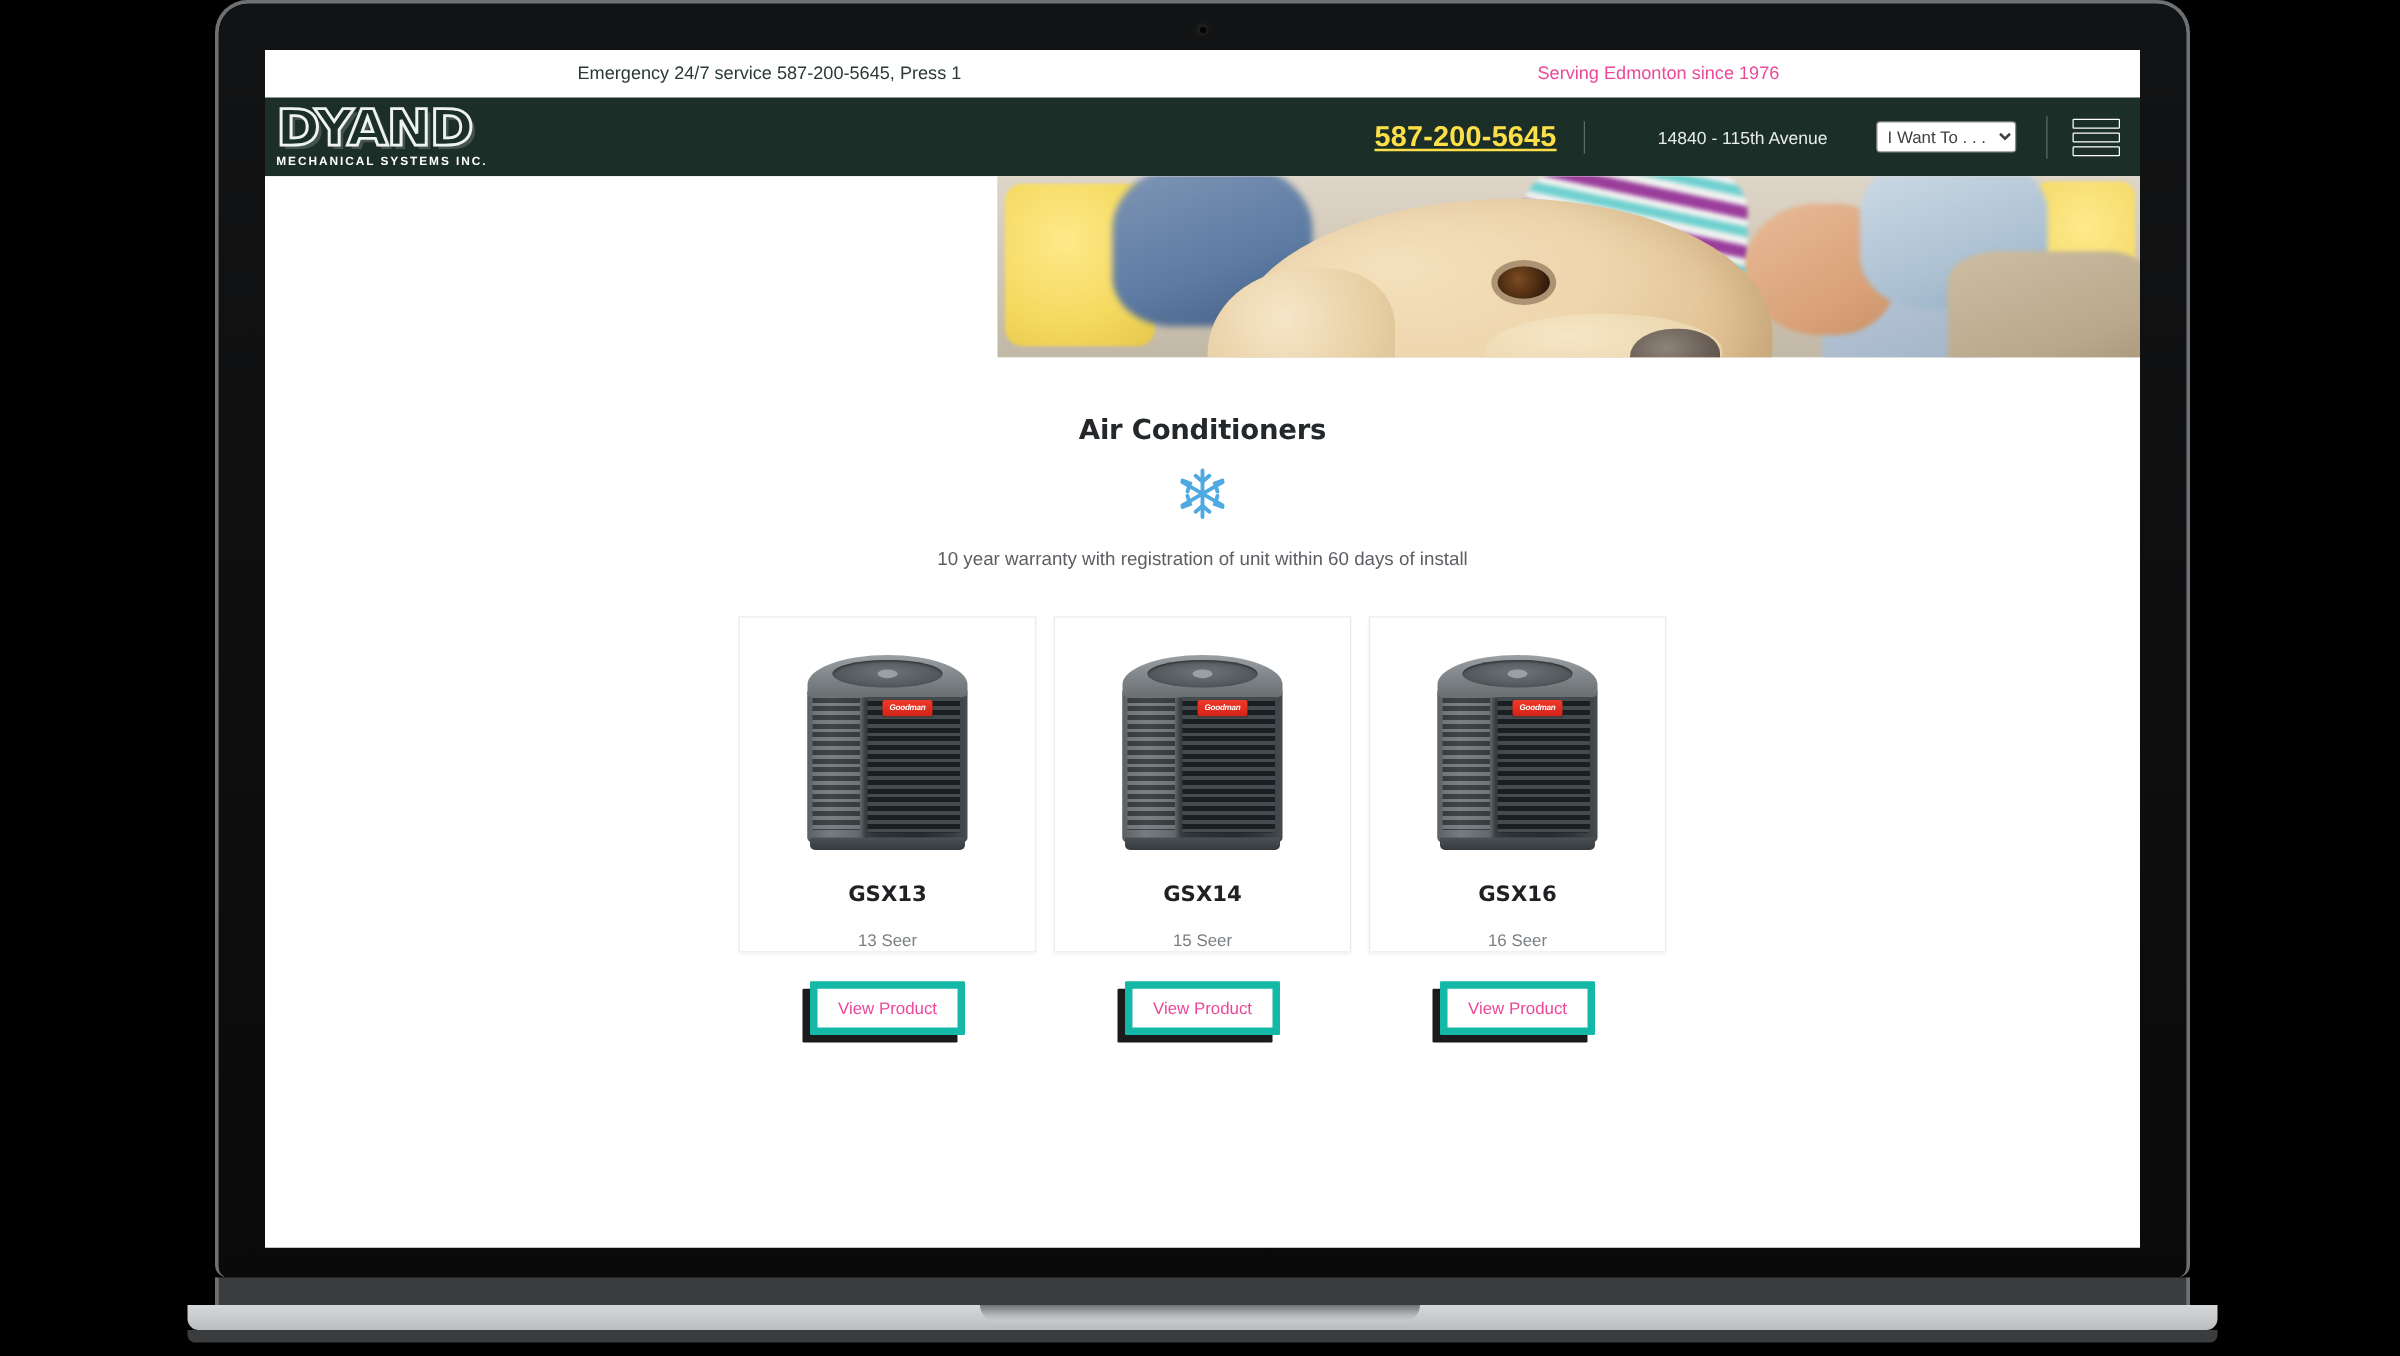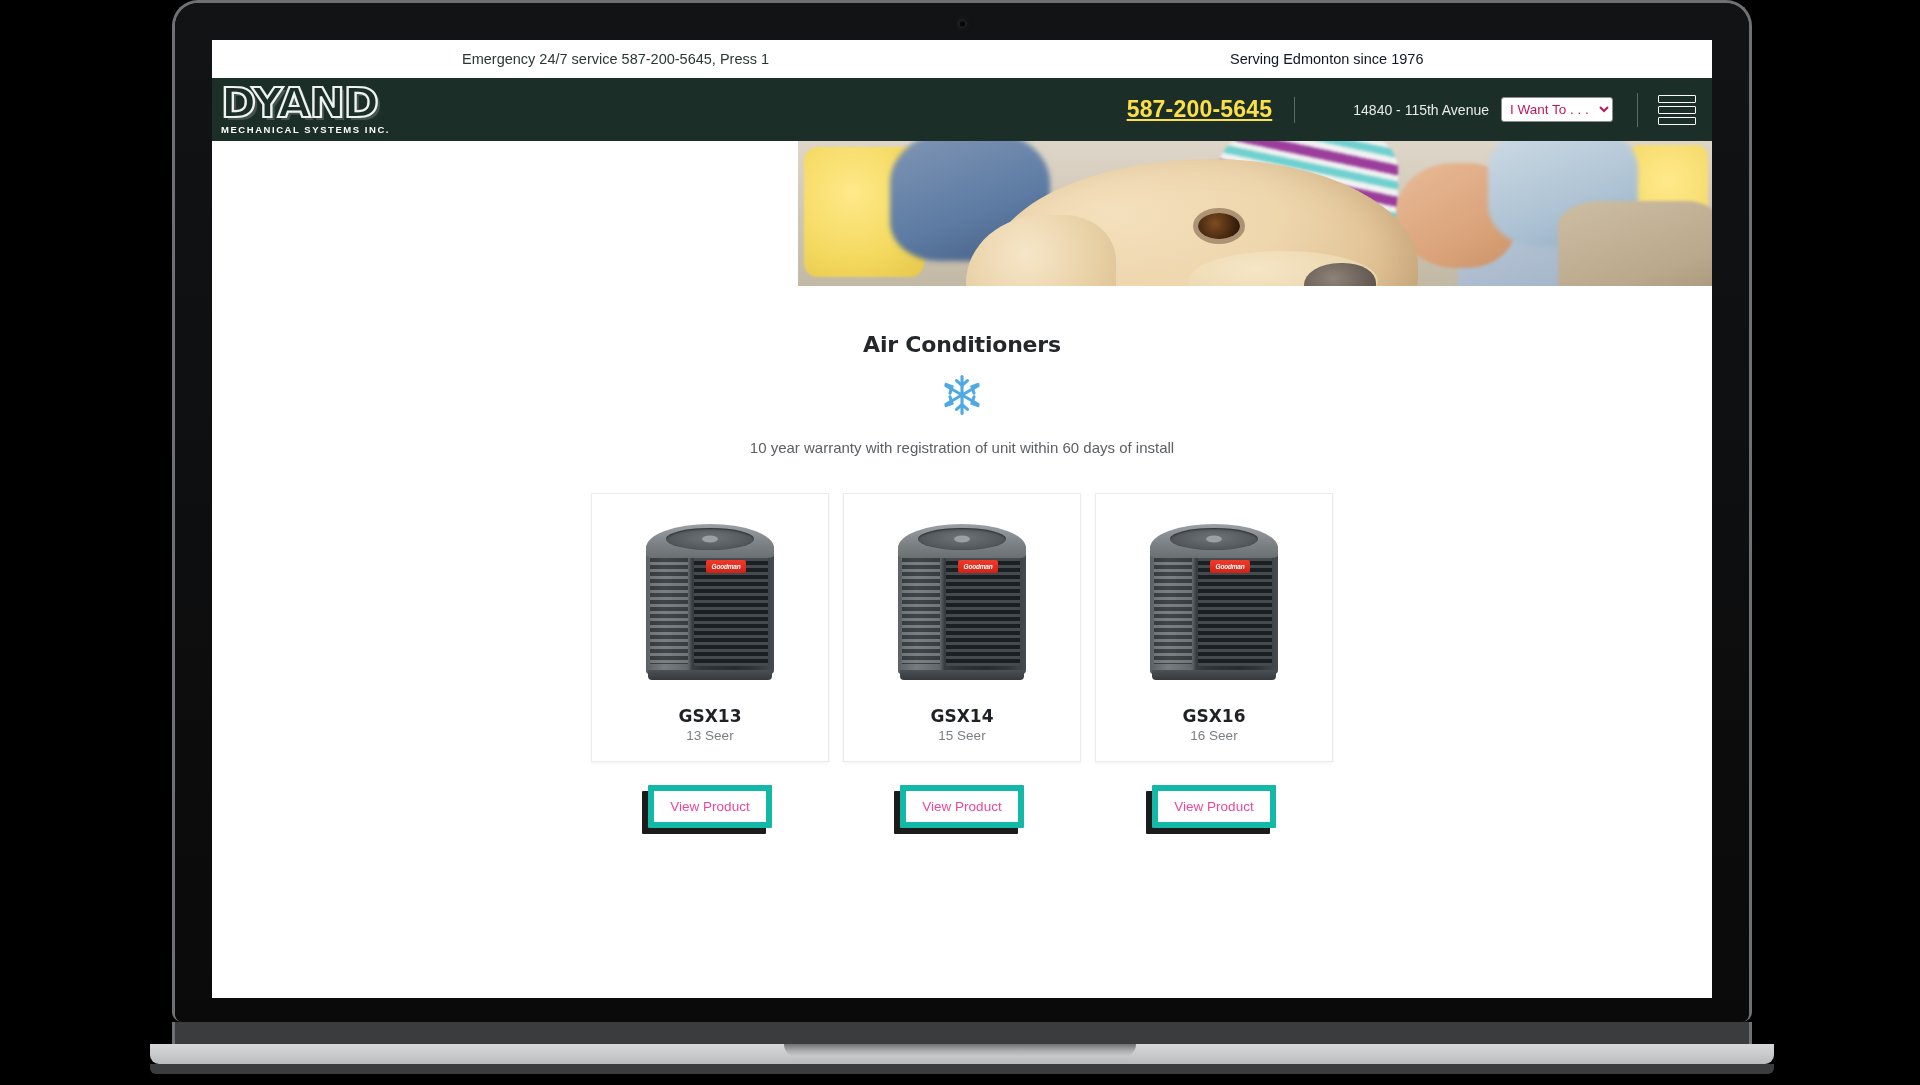--- a/index.html
+++ b/index.html
@@ -120,21 +120,21 @@
     position: absolute;
     left: 250px;
     font-size: 14.5px;
     color: #2a3a33;
     white-space: nowrap;
   }
   .announce-right {
     position: absolute;
     left: 1018px;
     font-size: 14.5px;
-    color: #0f172a;
+    color: #ec4899;
     white-space: nowrap;
   }
 
   .site-header {
     height: 63px;
     background: #1c2e28;
     display: flex;
     align-items: center;
     position: relative;
   }
@@ -191,26 +191,26 @@
     background: #5c6b65;
     margin: 0 22px;
   }
   .header-address {
     font-size: 14px;
     color: #e8ecea;
     white-space: nowrap;
     margin-left: 36px;
   }
   .iwantto-select {
-    margin-left: 12px;
+    margin-left: 39px;
     width: 112px;
     height: 25px;
     font-family: "Liberation Sans", sans-serif;
     font-size: 13.5px;
-    color: #be185d;
+    color: #404040;
     background: #ffffff;
     border: 1px solid #8d8d8d;
     border-radius: 3px;
     padding: 0 4px;
   }
   .hdr-divider2 {
     width: 1px;
     height: 34px;
     background: #5c6b65;
     margin: 0 20px 0 24px;
@@ -496,21 +496,21 @@
   }
 
   .pcard-name {
     margin-top: 22px;
     font-family: "DejaVu Sans", sans-serif;
     font-size: 17px;
     font-weight: 700;
     color: #1f2124;
   }
   .pcard-seer {
-    margin-top: 2px;
+    margin-top: 19px;
     font-size: 13.5px;
     color: #7a7f83;
   }
 
   .buttons-row {
     margin-top: 23px;
     display: flex;
     justify-content: center;
     gap: 14px;
   }

